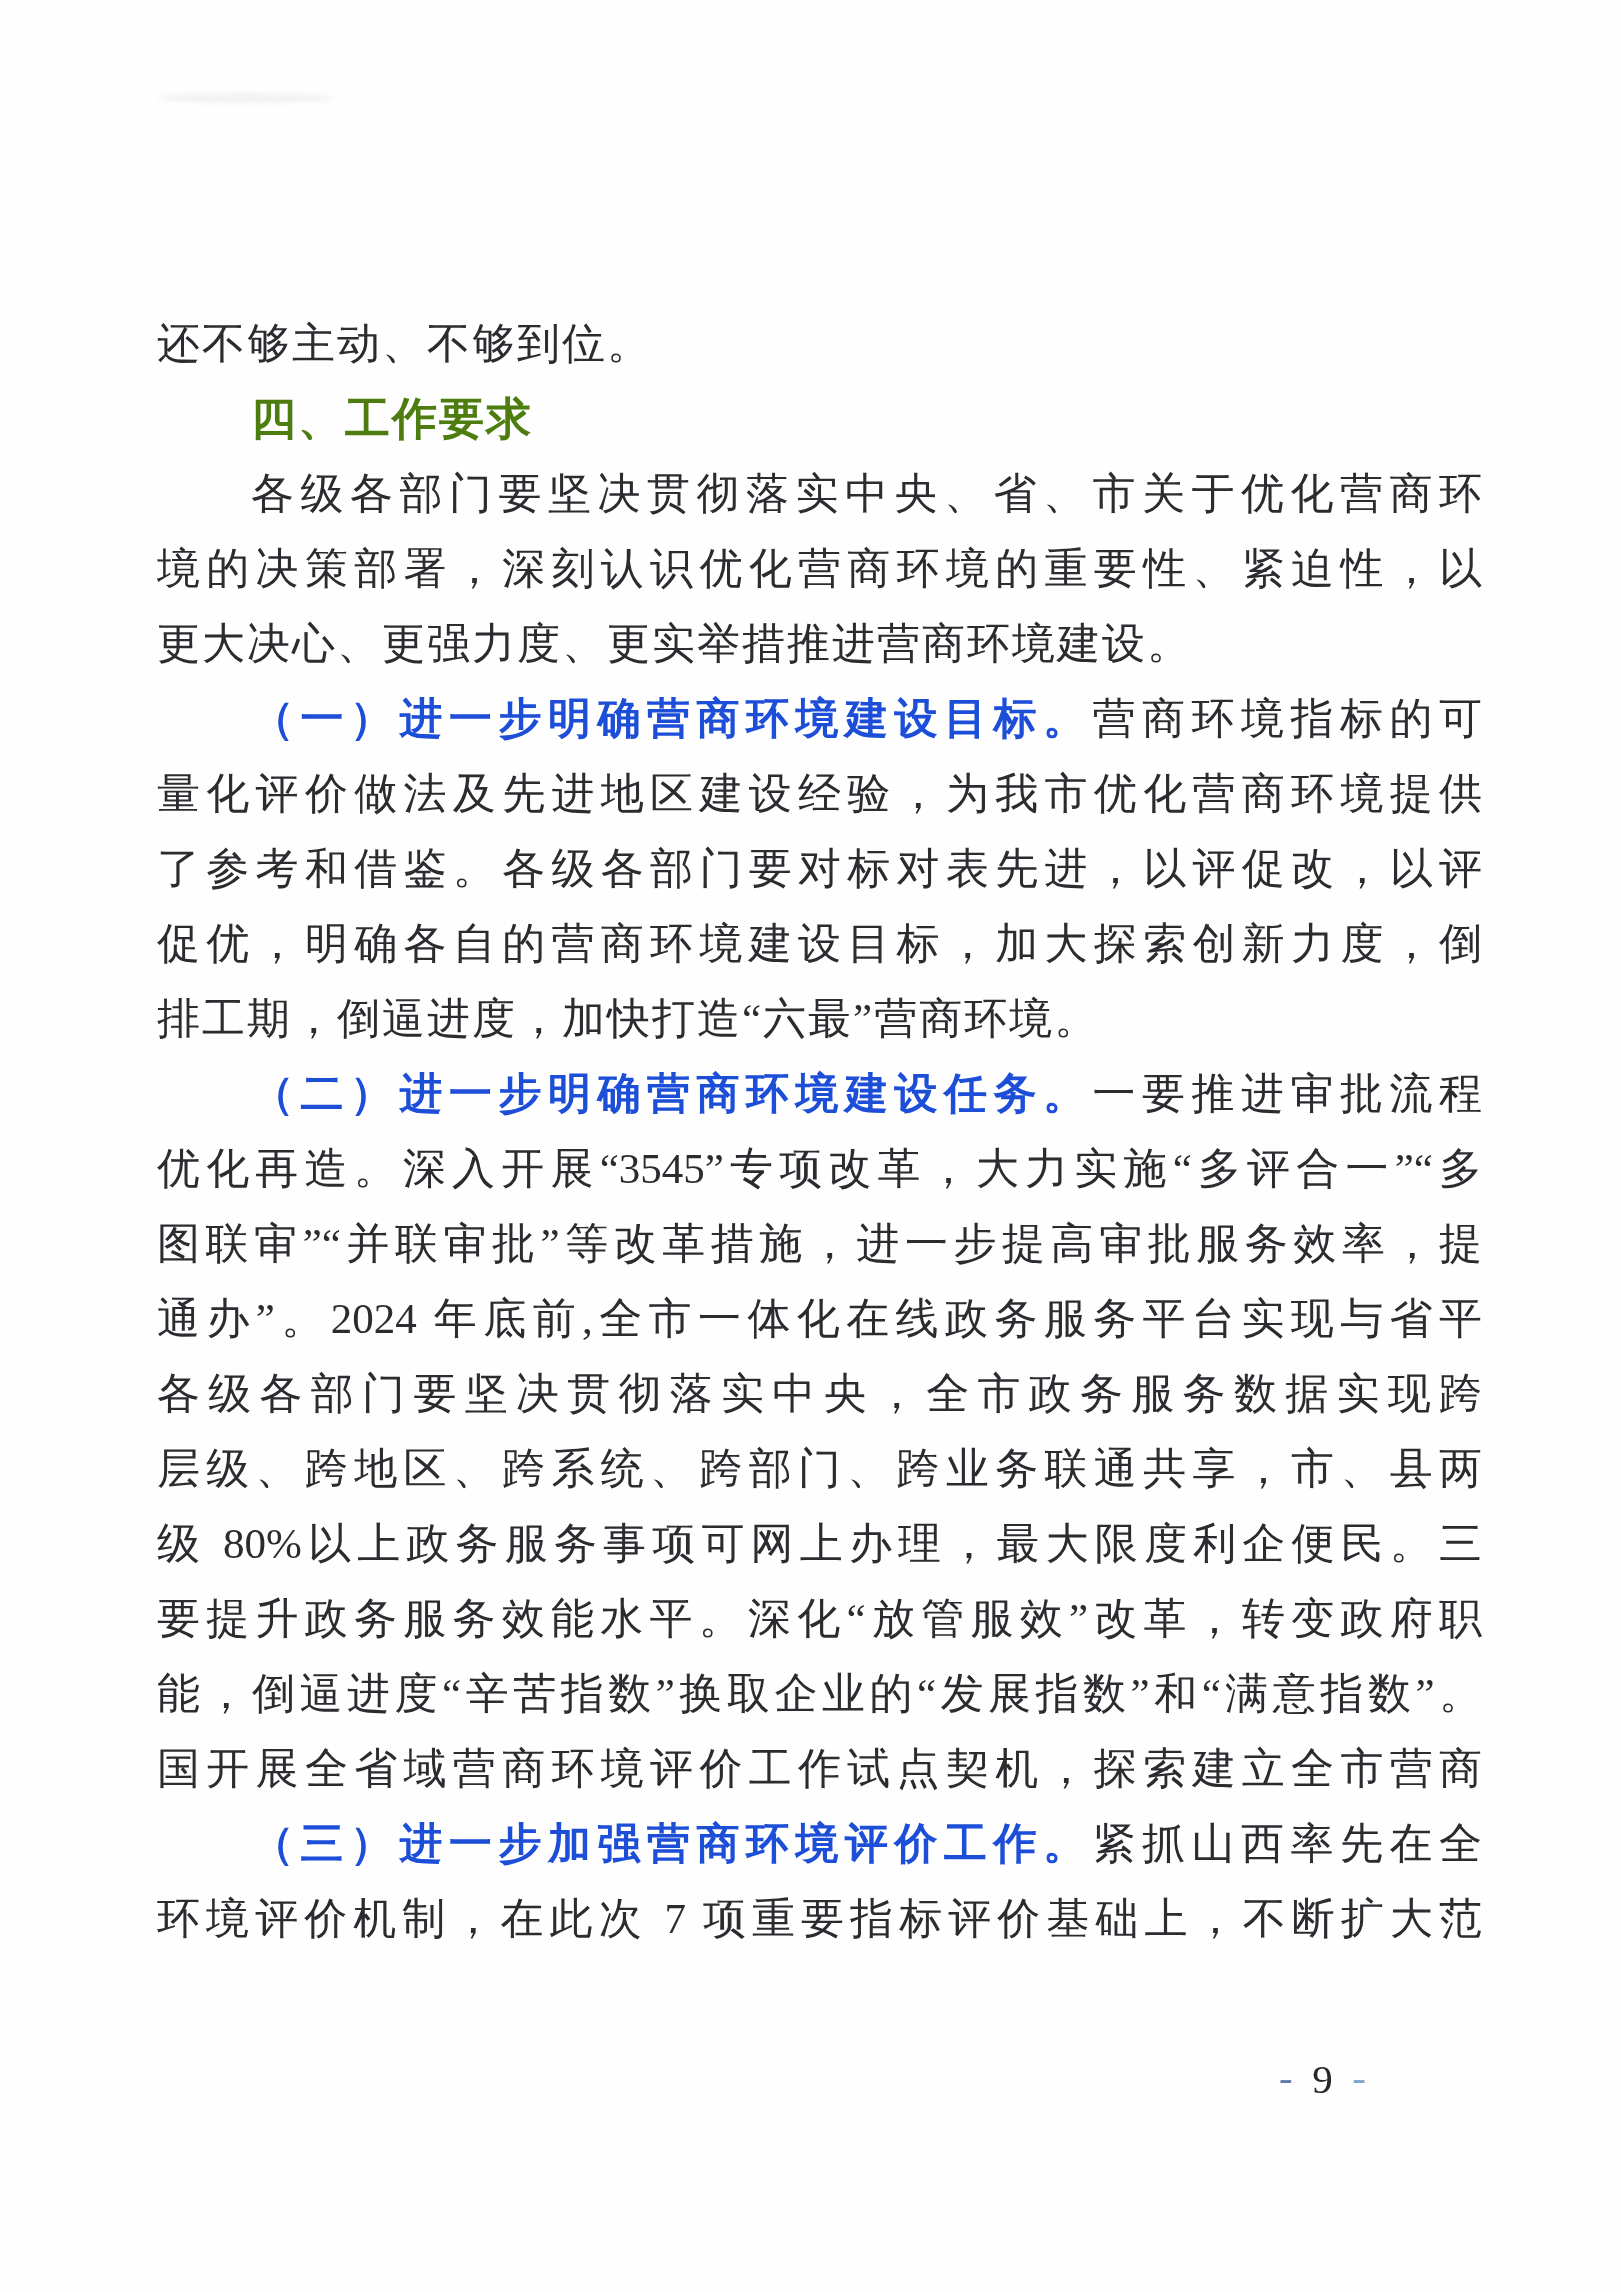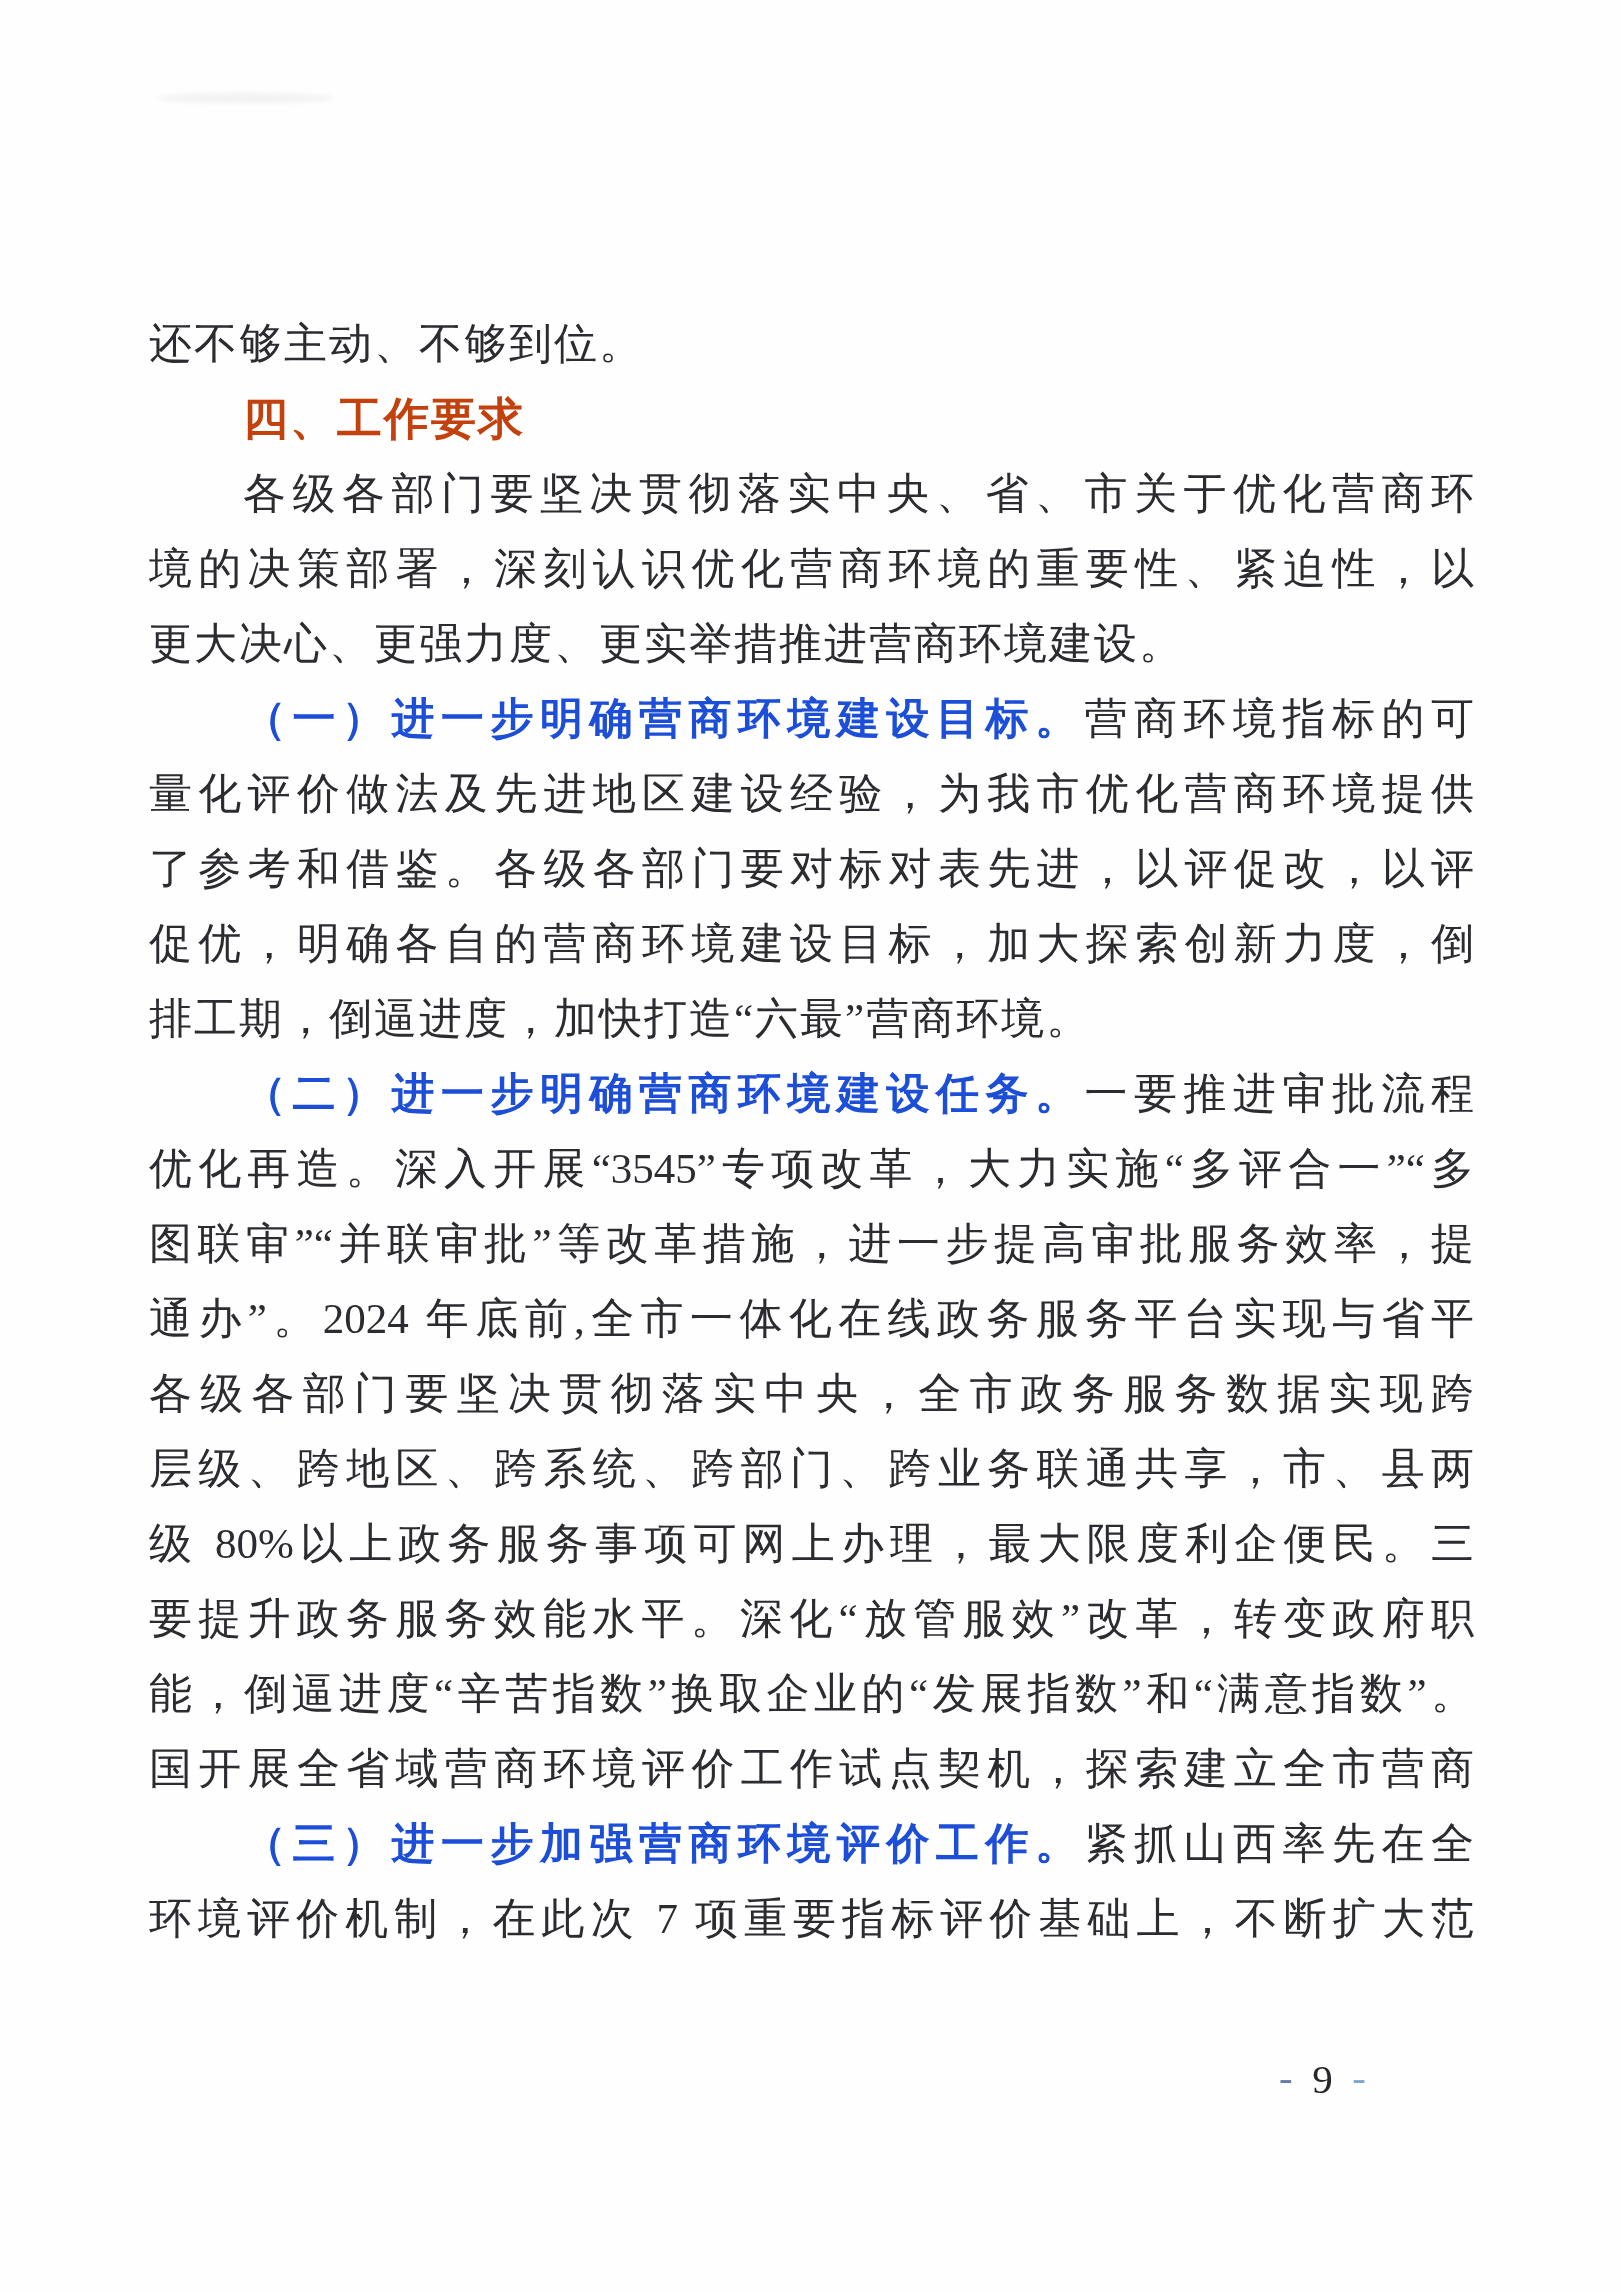--- a/index.html
+++ b/index.html
@@ -21,21 +21,21 @@
     content: "";
     position: absolute;
     left: 157px; top: 93px;
     width: 176px; height: 9.8px;
     background: rgba(190,190,195,0.18);
     border-radius: 50%;
     filter: blur(2.9px);
   }
   .content {
     position: absolute;
-    left: 149px;
+    left: 157px;
     top: 306px;
     width: 1325px;
   }
   .line {
     height: 75px;
     line-height: 75px;
     font-size: 43px;
     letter-spacing: 2px;
     color: #2b2b30;
     white-space: nowrap;
@@ -47,21 +47,21 @@
     text-justify: inter-ideograph;
     letter-spacing: 0;
   }
   .line.indent {
     padding-left: 94px;
   }
   .line.heading {
     font-family: "Liberation Sans", "DejaVu Sans", sans-serif;
     font-weight: 700;
     font-size: 45px;
-    color: #c2410c;
+    color: #4d7c0f;
   }
   .lead {
     font-weight: 700;
     color: #1d4ed8;
   }
   .page-number {
     position: absolute;
     left: 1279px;
     top: 2056px;
     display: flex;

